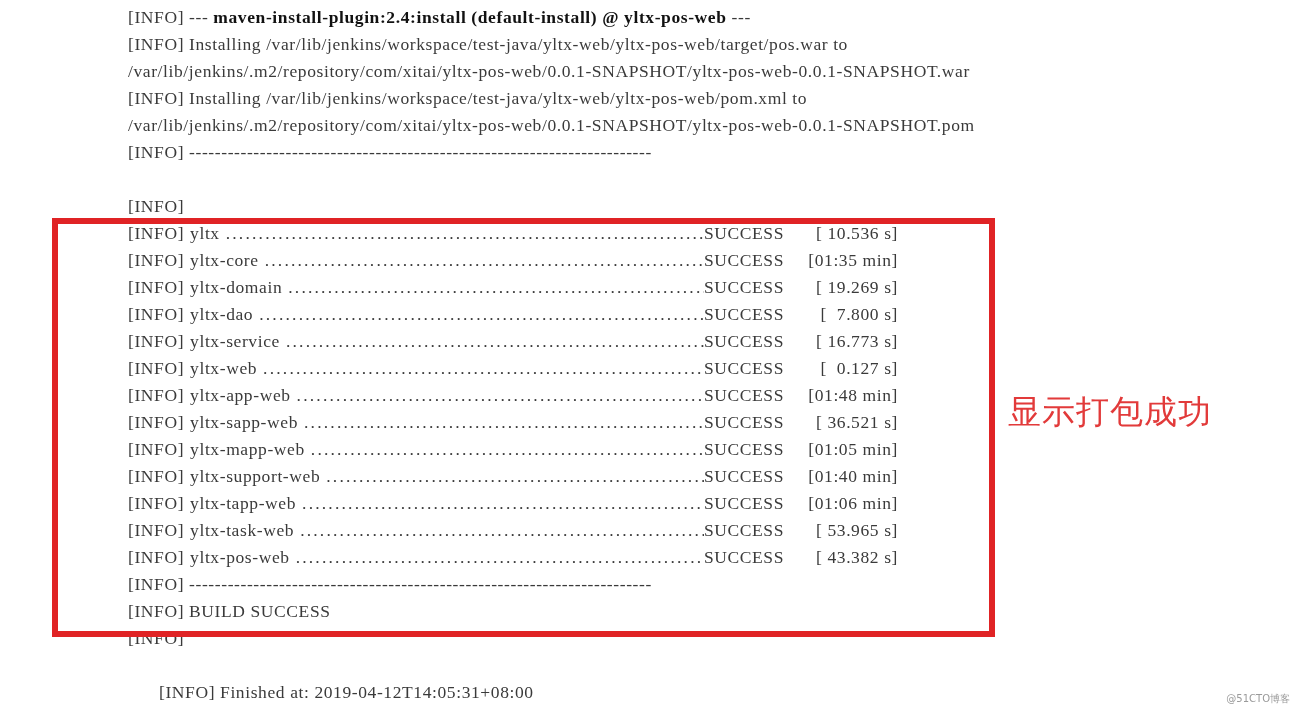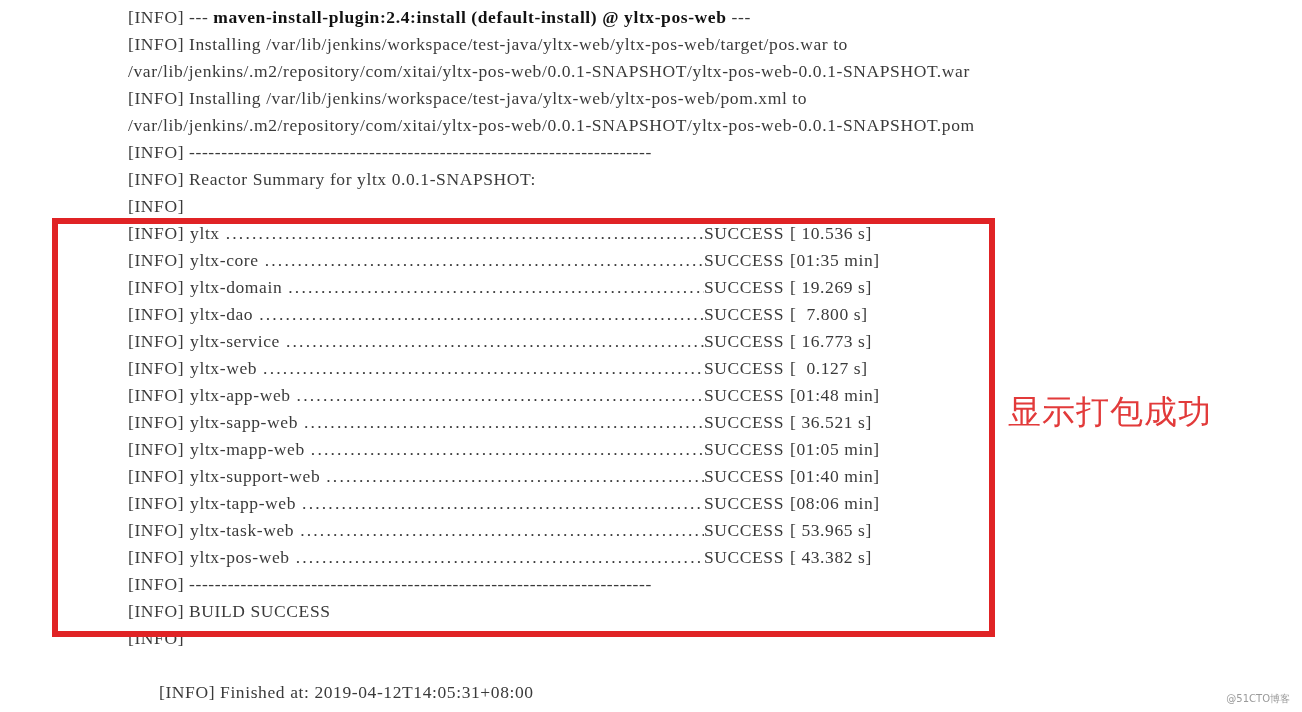--- a/index.html
+++ b/index.html
@@ -65,21 +65,21 @@
     overflow: hidden;
     white-space: nowrap;
     color: #3a3a3a;
     padding: 0 4px 0 6px;
     letter-spacing: 2.2px;
   }
   .mod-row .mod-status { flex: 0 0 auto; padding-right: 6px; }
   .mod-row .mod-time {
     flex: 0 0 auto;
     width: 108px;
-    text-align: left;
+    text-align: right;
   }
 
   .red-box {
     position: absolute;
     left: 52px;
     top: 218px;
     width: 943px;
     height: 419px;
     border: 6px solid #E02325;
     box-sizing: border-box;
@@ -112,33 +112,32 @@
 </head>
 <body>
 
 <div id="console">
     <div class="log-line" style="top: 4px;"><span class="tag">[INFO] --- </span><span class="bold">maven-install-plugin:2.4:install (default-install) @ yltx-pos-web</span><span> ---</span></div>
     <div class="log-line" style="top: 31px;"><span class="tag">[INFO]</span><span> Installing /var/lib/jenkins/workspace/test-java/yltx-web/yltx-pos-web/target/pos.war to</span></div>
     <div class="log-line" style="top: 58px;"><span class="tag"></span><span>/var/lib/jenkins/.m2/repository/com/xitai/yltx-pos-web/0.0.1-SNAPSHOT/yltx-pos-web-0.0.1-SNAPSHOT.war</span></div>
     <div class="log-line" style="top: 85px;"><span class="tag">[INFO]</span><span> Installing /var/lib/jenkins/workspace/test-java/yltx-web/yltx-pos-web/pom.xml to</span></div>
     <div class="log-line" style="top: 112px;"><span class="tag"></span><span>/var/lib/jenkins/.m2/repository/com/xitai/yltx-pos-web/0.0.1-SNAPSHOT/yltx-pos-web-0.0.1-SNAPSHOT.pom</span></div>
     <div class="log-line" style="top: 139px;"><span class="tag">[INFO]</span><span> ------------------------------------------------------------------------</span></div>
-    <div class="log-line" style="top: 166px;"><span class="tag">[INFO]</span><span> Reactor Summary for yltx 0.0.1-SNAPSHOT:</span></div>
     <div class="log-line" style="top: 193px;"><span class="tag">[INFO]</span><span></span></div>
     <div class="mod-row" style="top: 220px;"><span class="mod-info">[INFO]</span><span class="mod-name">yltx</span><span class="mod-dots">........................................................................................</span><span class="mod-status">SUCCESS</span><span class="mod-time">[ 10.536 s]</span></div>
     <div class="mod-row" style="top: 247px;"><span class="mod-info">[INFO]</span><span class="mod-name">yltx-core</span><span class="mod-dots">........................................................................................</span><span class="mod-status">SUCCESS</span><span class="mod-time">[01:35 min]</span></div>
     <div class="mod-row" style="top: 274px;"><span class="mod-info">[INFO]</span><span class="mod-name">yltx-domain</span><span class="mod-dots">........................................................................................</span><span class="mod-status">SUCCESS</span><span class="mod-time">[ 19.269 s]</span></div>
     <div class="mod-row" style="top: 301px;"><span class="mod-info">[INFO]</span><span class="mod-name">yltx-dao</span><span class="mod-dots">........................................................................................</span><span class="mod-status">SUCCESS</span><span class="mod-time">[  7.800 s]</span></div>
     <div class="mod-row" style="top: 328px;"><span class="mod-info">[INFO]</span><span class="mod-name">yltx-service</span><span class="mod-dots">........................................................................................</span><span class="mod-status">SUCCESS</span><span class="mod-time">[ 16.773 s]</span></div>
     <div class="mod-row" style="top: 355px;"><span class="mod-info">[INFO]</span><span class="mod-name">yltx-web</span><span class="mod-dots">........................................................................................</span><span class="mod-status">SUCCESS</span><span class="mod-time">[  0.127 s]</span></div>
     <div class="mod-row" style="top: 382px;"><span class="mod-info">[INFO]</span><span class="mod-name">yltx-app-web</span><span class="mod-dots">........................................................................................</span><span class="mod-status">SUCCESS</span><span class="mod-time">[01:48 min]</span></div>
     <div class="mod-row" style="top: 409px;"><span class="mod-info">[INFO]</span><span class="mod-name">yltx-sapp-web</span><span class="mod-dots">........................................................................................</span><span class="mod-status">SUCCESS</span><span class="mod-time">[ 36.521 s]</span></div>
     <div class="mod-row" style="top: 436px;"><span class="mod-info">[INFO]</span><span class="mod-name">yltx-mapp-web</span><span class="mod-dots">........................................................................................</span><span class="mod-status">SUCCESS</span><span class="mod-time">[01:05 min]</span></div>
     <div class="mod-row" style="top: 463px;"><span class="mod-info">[INFO]</span><span class="mod-name">yltx-support-web</span><span class="mod-dots">........................................................................................</span><span class="mod-status">SUCCESS</span><span class="mod-time">[01:40 min]</span></div>
-    <div class="mod-row" style="top: 490px;"><span class="mod-info">[INFO]</span><span class="mod-name">yltx-tapp-web</span><span class="mod-dots">........................................................................................</span><span class="mod-status">SUCCESS</span><span class="mod-time">[08:06 min]</span></div>
+    <div class="mod-row" style="top: 490px;"><span class="mod-info">[INFO]</span><span class="mod-name">yltx-tapp-web</span><span class="mod-dots">........................................................................................</span><span class="mod-status">SUCCESS</span><span class="mod-time">[01:06 min]</span></div>
     <div class="mod-row" style="top: 517px;"><span class="mod-info">[INFO]</span><span class="mod-name">yltx-task-web</span><span class="mod-dots">........................................................................................</span><span class="mod-status">SUCCESS</span><span class="mod-time">[ 53.965 s]</span></div>
     <div class="mod-row" style="top: 544px;"><span class="mod-info">[INFO]</span><span class="mod-name">yltx-pos-web</span><span class="mod-dots">........................................................................................</span><span class="mod-status">SUCCESS</span><span class="mod-time">[ 43.382 s]</span></div>
     <div class="log-line" style="top: 571px;"><span class="tag">[INFO]</span><span> ------------------------------------------------------------------------</span></div>
     <div class="log-line" style="top: 598px;"><span class="tag">[INFO]</span><span> BUILD SUCCESS</span></div>
     <div class="log-line" style="top: 625px;"><span class="tag">[INFO]</span><span></span></div>
     <div class="log-line" style="top: 679px; margin-left: 31px;"><span class="tag">[INFO]</span><span> Finished at: 2019-04-12T14:05:31+08:00</span></div>
   </div>
 
 <div class="red-box" style="border-color: rgb(224, 35, 37);"></div>
 

